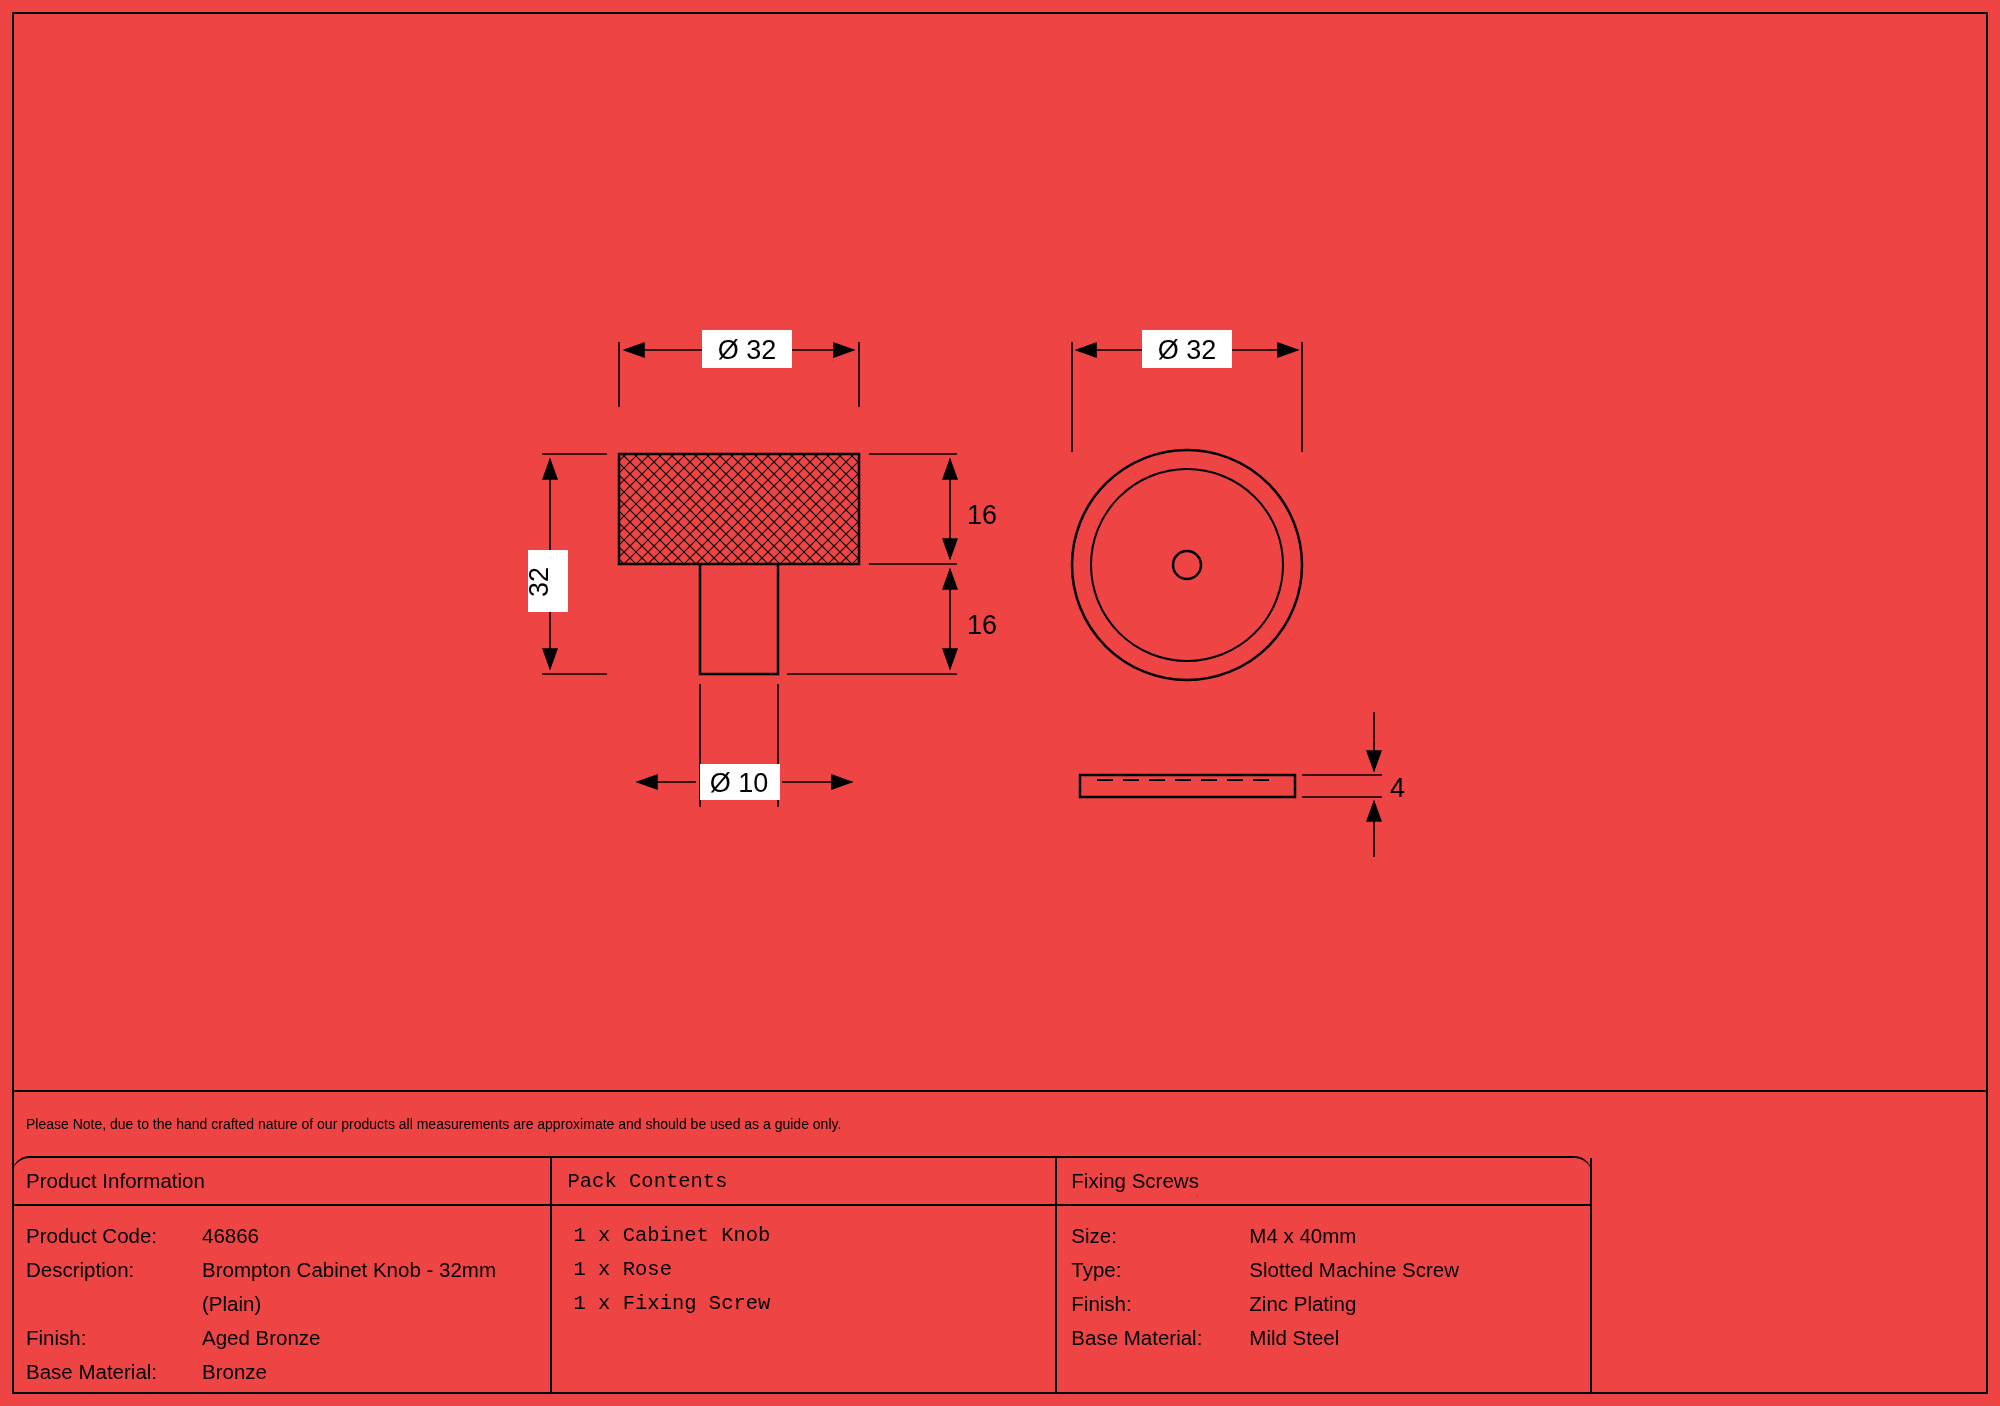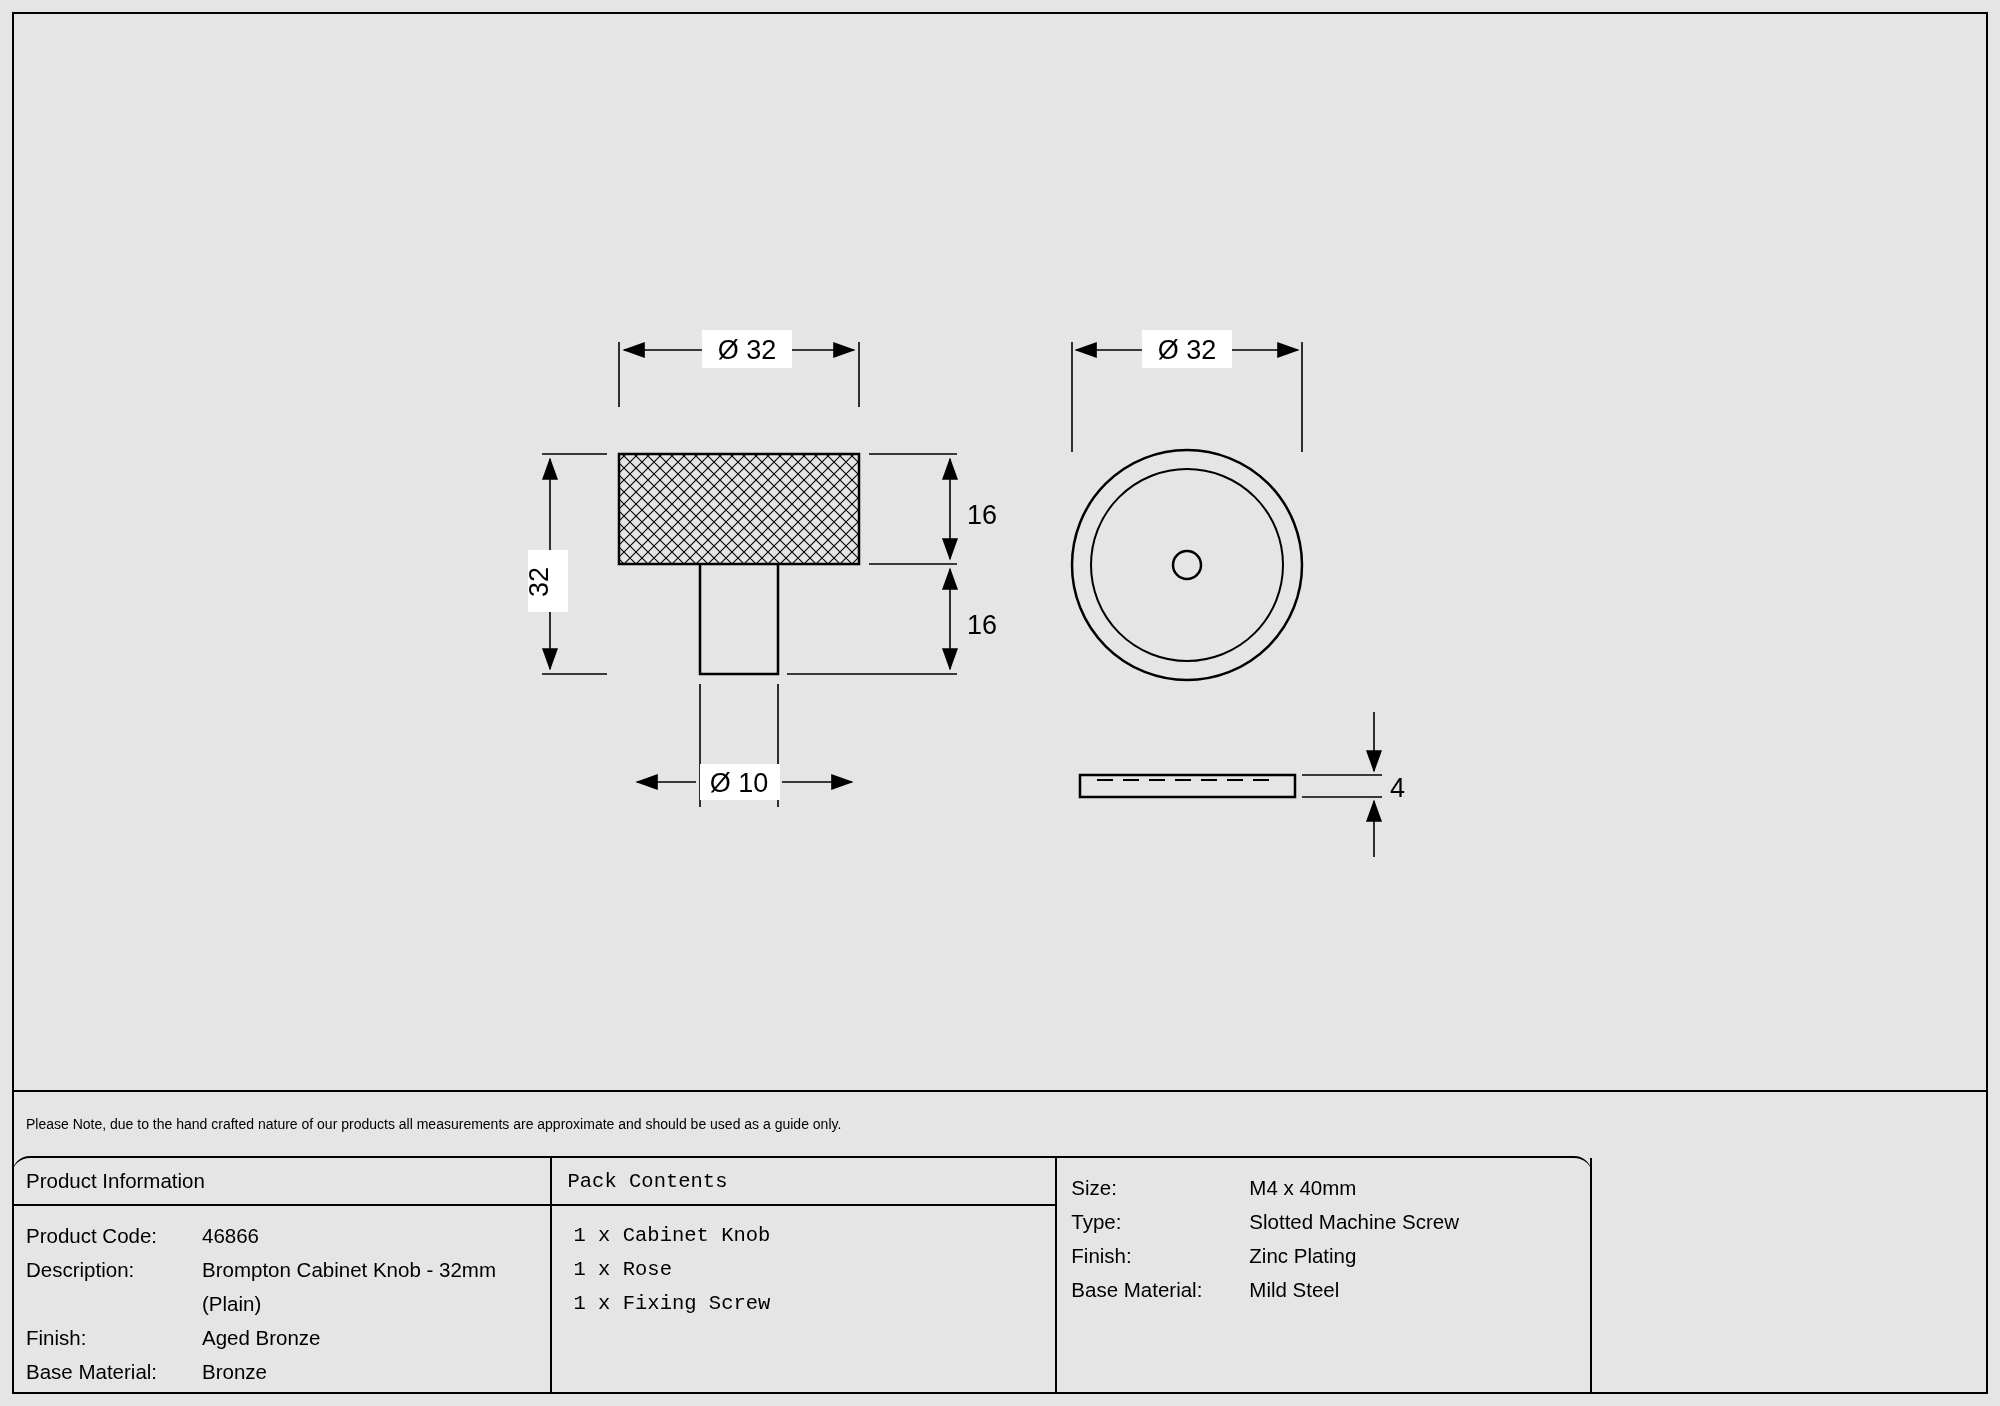--- a/index.html
+++ b/index.html
@@ -1,17 +1,17 @@
 <!DOCTYPE html>
 <html><head>
 <meta charset="utf-8">
 <style>
   html,body{margin:0;padding:0;background:#ffffff;}
   body{font-family:"Liberation Sans",sans-serif;color:#000;}
-  #sheet{position:relative;width:2000px;height:1406px;background:#e5e5e5;overflow:hidden;}
+  #sheet{position:relative;width:2000px;height:1406px;background:#ef4444;overflow:hidden;}
   .frame{position:absolute;left:12px;top:12px;width:1976px;height:1382px;border:2px solid #000;box-sizing:border-box;}
   .drawing{position:absolute;left:12px;top:12px;width:1976px;height:1078px;}
   svg{display:block;}
   
   .note-row{position:absolute;left:12px;top:1090px;width:1976px;height:66px;border-top:2px solid #000;box-sizing:border-box;display:flex;align-items:center;}
   .note-text{padding-left:14px;font-size:14px;}
   .info-row{position:absolute;left:12px;top:1156px;width:1580px;height:238px;border-top:2px solid #000;box-sizing:border-box;display:flex;border-radius:18px;}
   .col{box-sizing:border-box;position:relative;}
   .col.c1{width:560px;border-right:2px solid #000;}
   .col.c2{width:525px;border-right:2px solid #000;}
@@ -156,20 +156,21 @@
     <div class="col c2">
       <div class="col-head">Pack Contents</div>
       <div class="col-body">
         <div class="plain-line">1 x Cabinet Knob</div>
         <div class="plain-line">1 x Rose</div>
         <div class="plain-line">1 x Fixing Screw</div>
       </div>
     </div>
 
     <div class="col c3">
+      <div class="col-head">Fixing Screws</div>
       <div class="col-body">
         <div class="kv">
           <div class="k">Size:</div>
           <div class="v">M4 x 40mm</div>
         </div>
         <div class="kv">
           <div class="k">Type:</div>
           <div class="v">Slotted Machine Screw</div>
         </div>
         <div class="kv">

